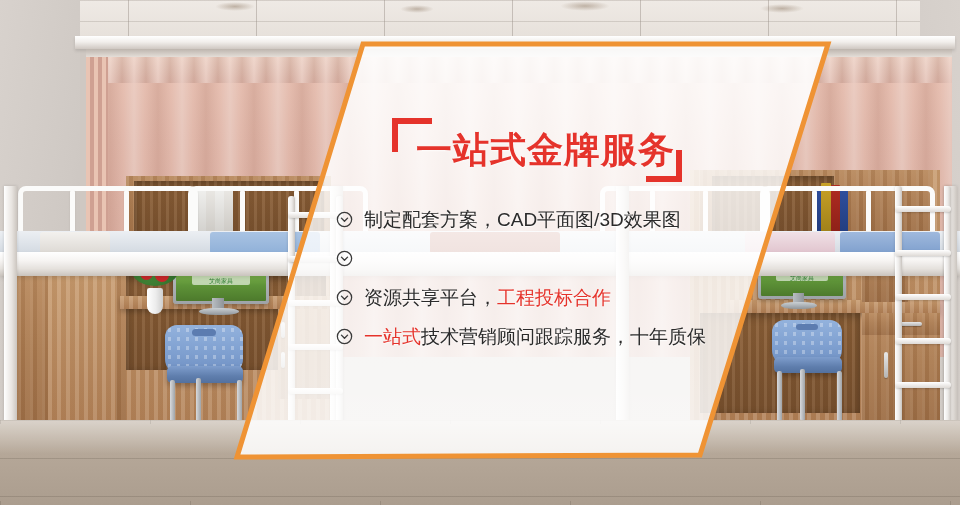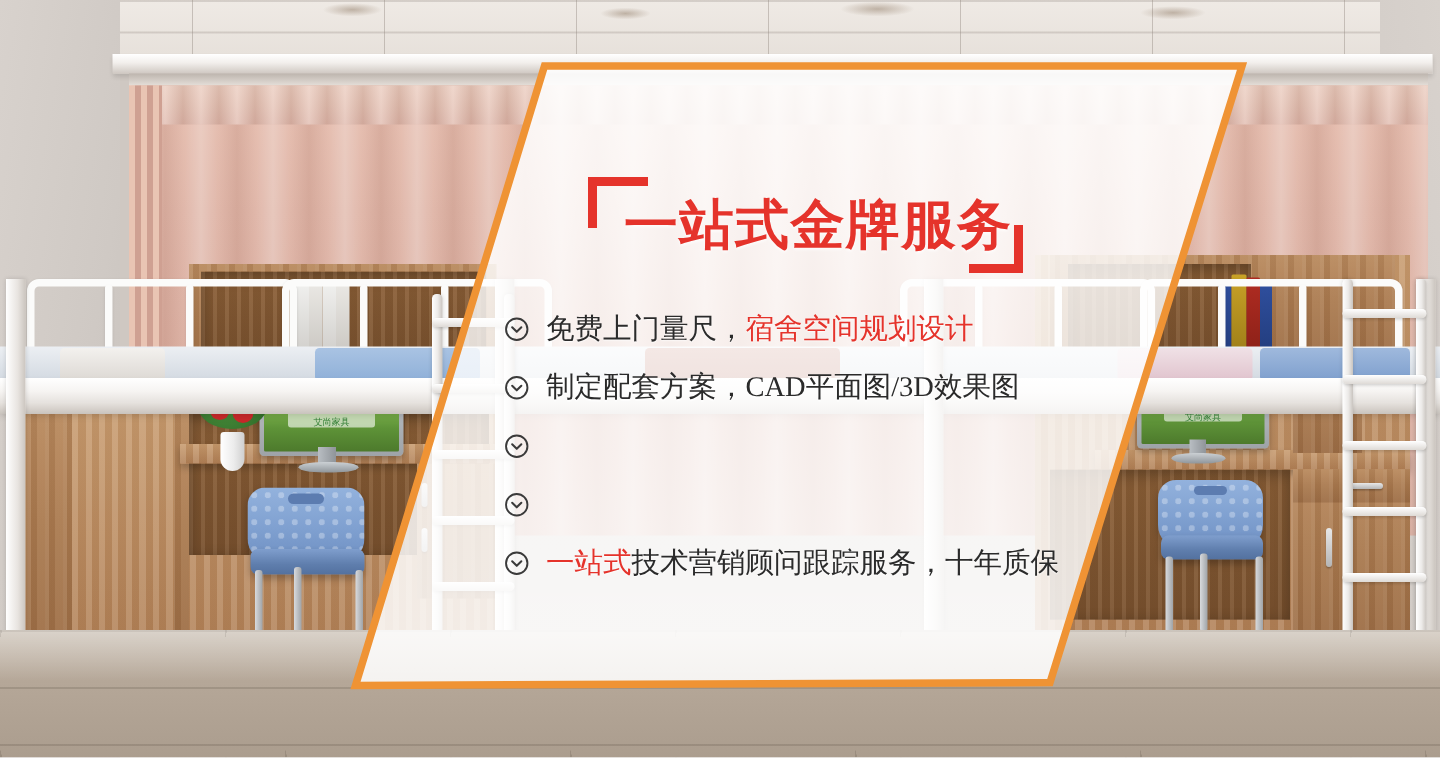--- a/index.html
+++ b/index.html
@@ -3,21 +3,20 @@
 <meta charset="utf-8">
 <style>
   html,body{margin:0;padding:0;background:#fff;}
   body{font-family:"Liberation Sans","DejaVu Sans",sans-serif;}
 
   #banner{
     position:relative;
     width:960px;height:505px;
     overflow:hidden;
     background:#cfc8c2;
-    font-family:Liberation Serif, serif;
   }
 
   
   .scene{position:absolute;inset:0;overflow:hidden;}
 
   
   .wall-left{position:absolute;left:0;top:0;width:80px;height:505px;
     background:linear-gradient(100deg,#d8d2cd 0%,#cfc9c4 60%,#c6c0bb 100%);}
   .wall-right{position:absolute;right:0;top:0;width:40px;height:505px;
     background:linear-gradient(260deg,#d8d2cd 0%,#cfc9c4 100%);}
@@ -349,27 +348,20 @@
   <div class="content">
 
     <div class="title-block">
       <span class="bracket bracket-tl"></span>
       <span class="bracket bracket-br"></span>
       <div class="title-text">一站式金牌服务</div>
     </div>
 
     <div class="bullets">
 
-      <div class="bullet-row">
-        <svg class="bullet-icon" viewBox="0 0 20 20">
-          <circle cx="10" cy="10" r="8.4" fill="none" stroke="#3a3a3a" stroke-width="1.5"></circle>
-          <polyline points="6.4,8.4 10,12 13.6,8.4" fill="none" stroke="#3a3a3a" stroke-width="1.6" stroke-linecap="round" stroke-linejoin="round"></polyline>
-        </svg>
-        <span class="bullet-text"><span>免费上门量尺，</span><span class="hl">宿舍空间规划设计</span><span></span></span>
-      </div>
 
       <div class="bullet-row">
         <svg class="bullet-icon" viewBox="0 0 20 20">
           <circle cx="10" cy="10" r="8.4" fill="none" stroke="#3a3a3a" stroke-width="1.5"></circle>
           <polyline points="6.4,8.4 10,12 13.6,8.4" fill="none" stroke="#3a3a3a" stroke-width="1.6" stroke-linecap="round" stroke-linejoin="round"></polyline>
         </svg>
         <span class="bullet-text"><span>制定配套方案，CAD平面图/3D效果图</span><span class="hl"></span><span></span></span>
       </div>
 
       <div class="bullet-row">
@@ -377,20 +369,21 @@
           <circle cx="10" cy="10" r="8.4" fill="none" stroke="#3a3a3a" stroke-width="1.5"></circle>
           <polyline points="6.4,8.4 10,12 13.6,8.4" fill="none" stroke="#3a3a3a" stroke-width="1.6" stroke-linecap="round" stroke-linejoin="round"></polyline>
         </svg>
       </div>
 
       <div class="bullet-row">
         <svg class="bullet-icon" viewBox="0 0 20 20">
           <circle cx="10" cy="10" r="8.4" fill="none" stroke="#3a3a3a" stroke-width="1.5"></circle>
           <polyline points="6.4,8.4 10,12 13.6,8.4" fill="none" stroke="#3a3a3a" stroke-width="1.6" stroke-linecap="round" stroke-linejoin="round"></polyline>
         </svg>
+        <span class="bullet-text"><span>资源共享平台，</span><span class="hl">工程投标合作</span><span></span></span>
       </div>
 
       <div class="bullet-row">
         <svg class="bullet-icon" viewBox="0 0 20 20">
           <circle cx="10" cy="10" r="8.4" fill="none" stroke="#3a3a3a" stroke-width="1.5"></circle>
           <polyline points="6.4,8.4 10,12 13.6,8.4" fill="none" stroke="#3a3a3a" stroke-width="1.6" stroke-linecap="round" stroke-linejoin="round"></polyline>
         </svg>
         <span class="bullet-text"><span></span><span class="hl">一站式</span><span>技术营销顾问跟踪服务，十年质保</span></span>
       </div>
 

